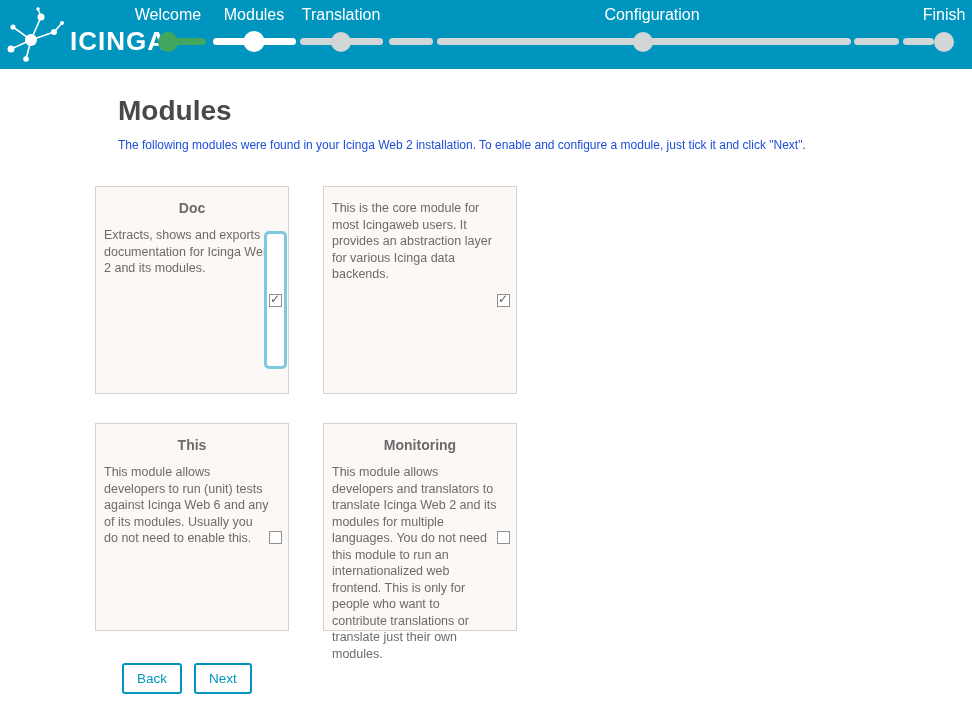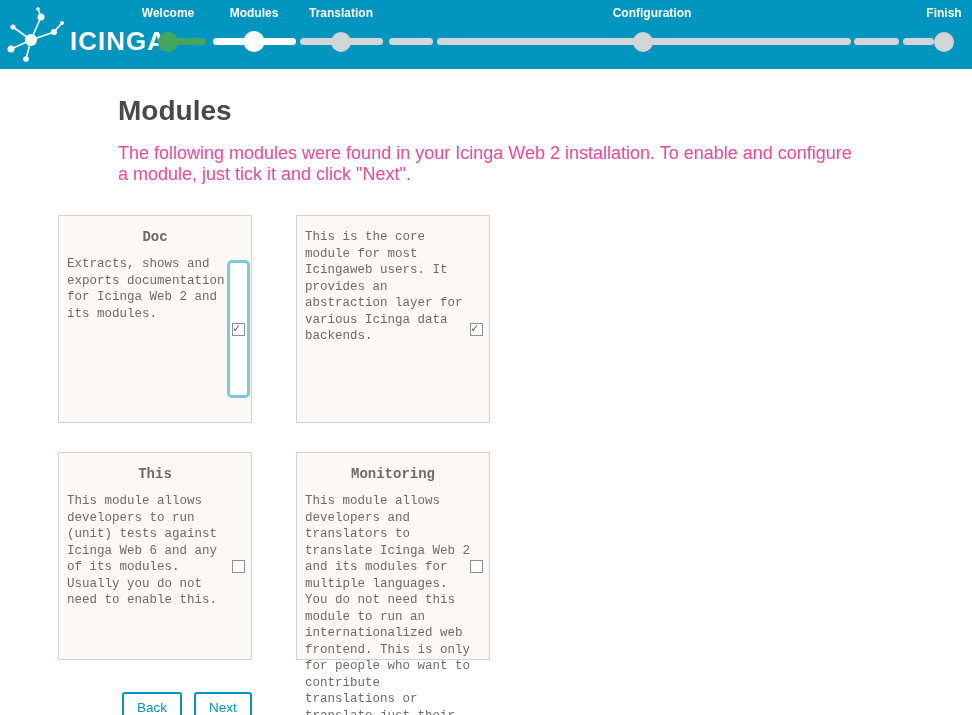--- a/index.html
+++ b/index.html
@@ -16,34 +16,34 @@
   *{margin:0;padding:0;}
   html,body{width:972px;height:715px;background:#fff;overflow:hidden;
     font-family:"Liberation Sans","DejaVu Sans",sans-serif;}
 
   
   .topbar{position:relative;width:972px;height:69px;background:var(--header-bg);}
   .logo{position:absolute;left:4px;top:4px;height:60px;display:flex;align-items:center;}
   .logo-text{color:#fff;font-size:26px;font-weight:600;letter-spacing:1px;margin-left:2px;margin-top:14px;}
 
   .step-label{position:absolute;top:6px;transform:translateX(-50%);color:#fff;
-    font-size:12px;font-weight:700;white-space:nowrap;}
+    font-size:16px;font-weight:400;white-space:nowrap;}
   .bar{position:absolute;top:38px;height:7px;border-radius:3.5px;background:var(--step-gray);}
   .bar.green{background:var(--green);}
   .bar.white{background:#fff;}
   .dot{position:absolute;top:31.5px;width:20px;height:20px;border-radius:50%;
     background:var(--step-gray);transform:translateX(-50%);}
   .dot.green{background:var(--green);}
   .dot.white{background:#fff;top:31px;width:21px;height:21px;}
 
   
   h1{margin:26px 0 0 118px;font-size:28px;font-weight:600;color:var(--text-dark);}
-  .intro{margin:16px 0 0 118px;width:745px;font-size:18px;line-height:21px;color:#ec4899;}
+  .intro{margin:8px 0 0 118px;width:745px;font-size:12px;line-height:21px;color:#1d4ed8;}
 
-  .cards{margin:30px 0 0 58px;width:640px;display:flex;flex-wrap:wrap;gap:29px 44px;font-family:Liberation Mono, monospace;}
+  .cards{margin:30px 0 0 95px;width:640px;display:flex;flex-wrap:wrap;gap:29px 34px;}
   .card{position:relative;width:194px;height:208px;background:var(--card-bg);
     border:1px solid var(--card-border);box-sizing:border-box;padding:13px 8px 0 8px;
     display:block;cursor:pointer;}
   .card h2{text-align:center;font-size:14px;font-weight:700;color:#6b6b6b;margin:0 0 11px 0;}
   .card .desc{font-size:12.5px;line-height:16.5px;color:var(--text-muted);width:166px;}
   .cbx-wrap{position:absolute;right:1px;top:44px;width:23px;height:138px;
     box-sizing:border-box;border:3px solid transparent;border-radius:5px;
     display:flex;align-items:center;justify-content:center;}
   .cbx-wrap.focus-ring{border-color:var(--focus-ring);background:#fff;}
   .checkbox{position:relative;display:block;width:13px;height:13px;box-sizing:border-box;

